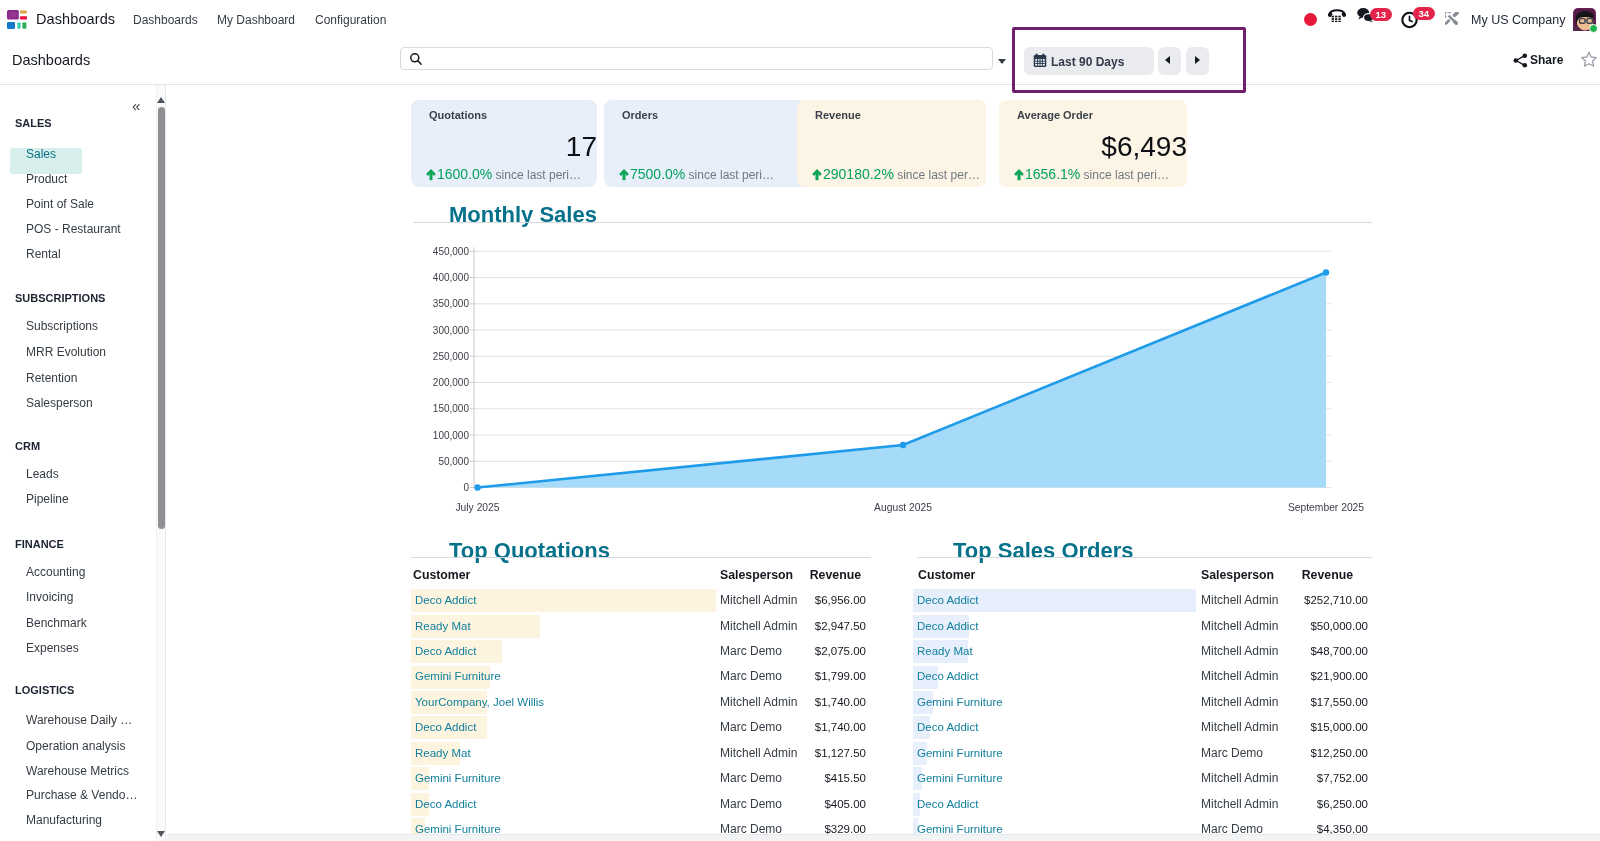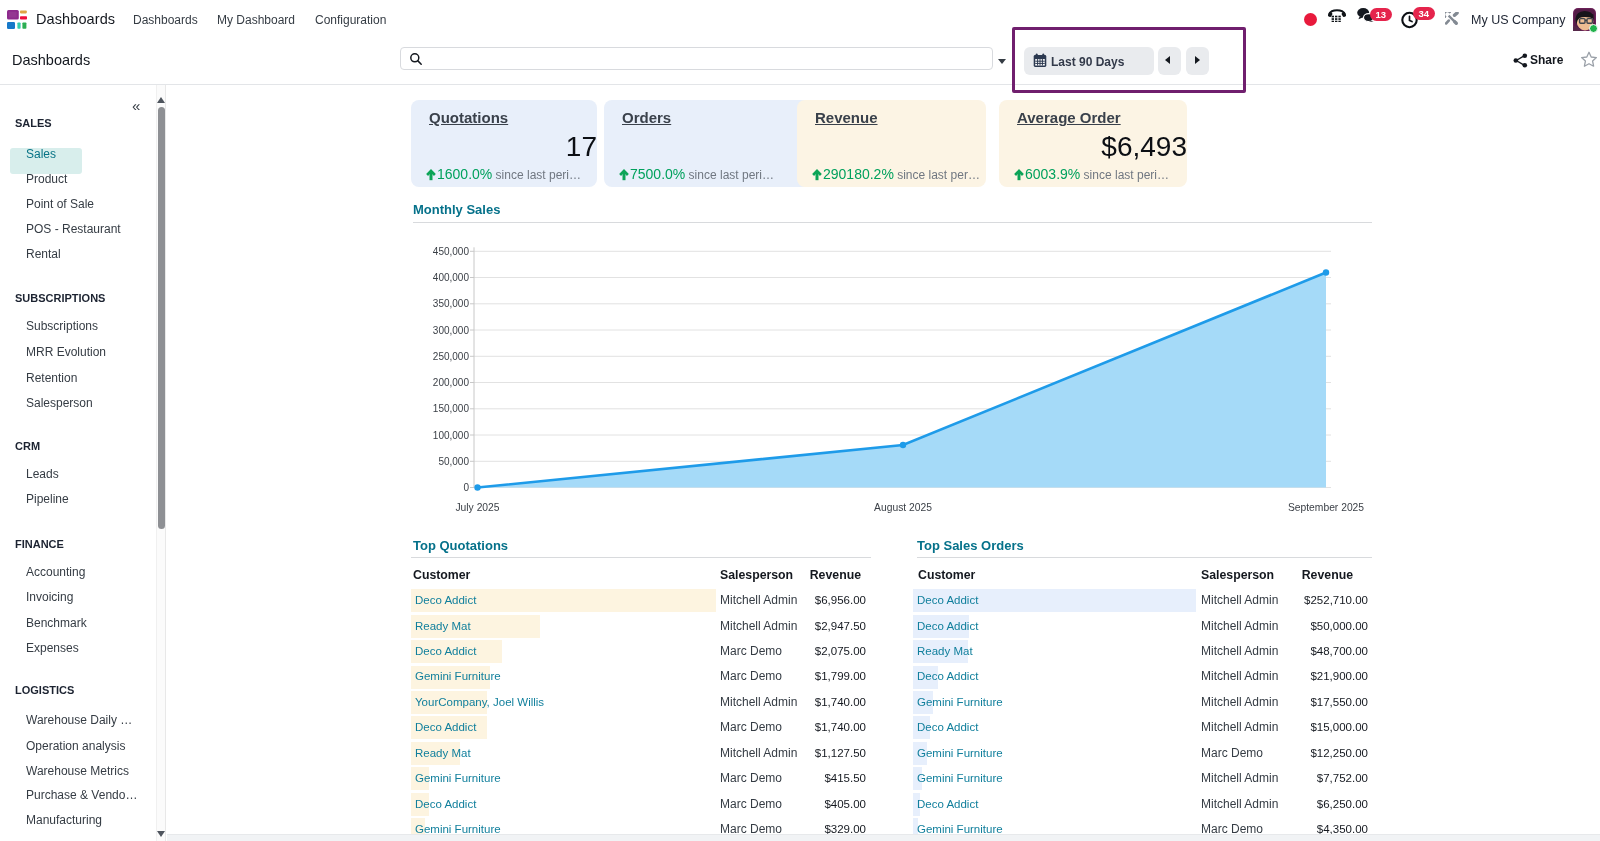--- a/index.html
+++ b/index.html
@@ -30,28 +30,28 @@
 #sbdown { left:156.5px; top:831px; width:0; height:0; border:4.5px solid transparent; border-top:6px solid #4f555e; }
 #collapse { left:132px; top:97px; font-size:15px; color:#353c44; }
 .sh { left:15px; font-size:11px; font-weight:bold; color:#1c2331; }
 .si { left:26px; font-size:12px; color:#353c44; }
 .sit { color:#077386; }
 .ssel { left:10px; width:72px; height:26px; background:#d8eeec; border-radius:3px; }
 
 .card { top:100px; height:87px; border-radius:8px; }
 .cblue { background:#e8effa; }
 .ccream { background:#fcf4e4; }
-.card .t { position:absolute; left:18px; top:9px; font-size:15px; font-weight:bold; color:#3a414b;text-decoration:underline; }
+.card .t { position:absolute; left:18px; top:9px; font-size:11px; font-weight:bold; color:#3a414b; }
 .card .n { position:absolute; left:0; right:0; top:31px; text-align:right; font-size:28px; color:#0c0f14; }
 .card .d { position:absolute; left:15px; top:66px; font-size:14px; color:#707781; white-space:nowrap; }
 .card .d b { color:#00a15d; font-weight:normal; font-size:14px; }
 .card .d i { font-style:normal; font-size:12px; color:#707781; }
 .card .d svg.arr { position:relative; top:1.5px; margin-right:1px; }
 
-.stitle { font-size:13px; font-weight:bold; color:#05718a; }
+.stitle { font-size:22px; font-weight:bold; color:#05718a;margin-left:36px; }
 .sline { height:1px; background:#d8dadd; }
 #chart { position:absolute; }
 
 .thead { font-size:12.3px; font-weight:bold; color:#14181f; }
 .bar { height:23px; margin-top:1.2px; }
 .cust { font-size:11.5px; color:#107f9c; line-height:25.45px; white-space:nowrap; }
 .sp { font-size:12px; color:#353c44; line-height:25.45px; }
 .rev { font-size:11.5px; color:#14181f; line-height:25.45px; }
 #hstrip { left:167px; top:834px; width:1433px; height:7px; background:#f1f3f5; border-top:1px solid #e7e9eb; }
 #grndot { left:1589px; top:24px; width:9px; height:9px; border-radius:50%; background:#21b24c; border:1.5px solid #fff; }
@@ -223,21 +223,21 @@
           <path d="M5 12.2 L5 3" stroke="#0ca457" stroke-width="3" fill="none"></path>
           <path d="M1.1 7 L5 2.9 L8.9 7" stroke="#0ca457" stroke-width="2.6" fill="none"></path>
         </svg><b>290180.2%</b><i> since last per…</i></div>
     </div>
 <div class="card ccream" style="left:999px;width:188px">
  <div class="t">Average Order</div>
       <div class="n">$6,493</div>
  <div class="d"><svg class="arr" width="10" height="13" viewBox="0 0 10 13">
           <path d="M5 12.2 L5 3" stroke="#0ca457" stroke-width="3" fill="none"></path>
           <path d="M1.1 7 L5 2.9 L8.9 7" stroke="#0ca457" stroke-width="2.6" fill="none"></path>
-        </svg><b>6003.9%</b><i> since last peri…</i></div>
+        </svg><b>1656.1%</b><i> since last peri…</i></div>
     </div>
 
 <div class="stitle" style="left:413px;top:202px">Monthly Sales</div>
 <div class="sline" style="left:413px;top:222px;width:959px"></div>
 <svg id="chart" style="left:400px;top:238px" width="990" height="285" viewBox="0 0 990 285">
 <line x1="74.0" y1="13.3" x2="931.0" y2="13.3" stroke="#e2e2e2" stroke-width="1"></line>
 <line x1="70.0" y1="13.3" x2="74.0" y2="13.3" stroke="#c8c8c8" stroke-width="1"></line>
 <text x="69.0" y="16.9" text-anchor="end" font-size="10" fill="#3a3f46">450,000</text>
 <line x1="74.0" y1="39.5" x2="931.0" y2="39.5" stroke="#e2e2e2" stroke-width="1"></line>
 <line x1="70.0" y1="39.5" x2="74.0" y2="39.5" stroke="#c8c8c8" stroke-width="1"></line>

